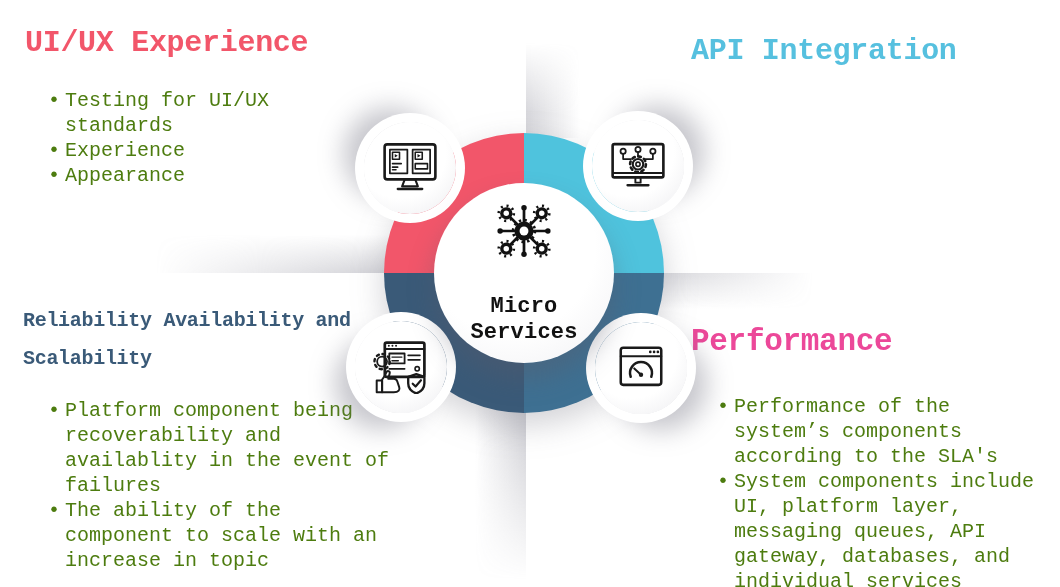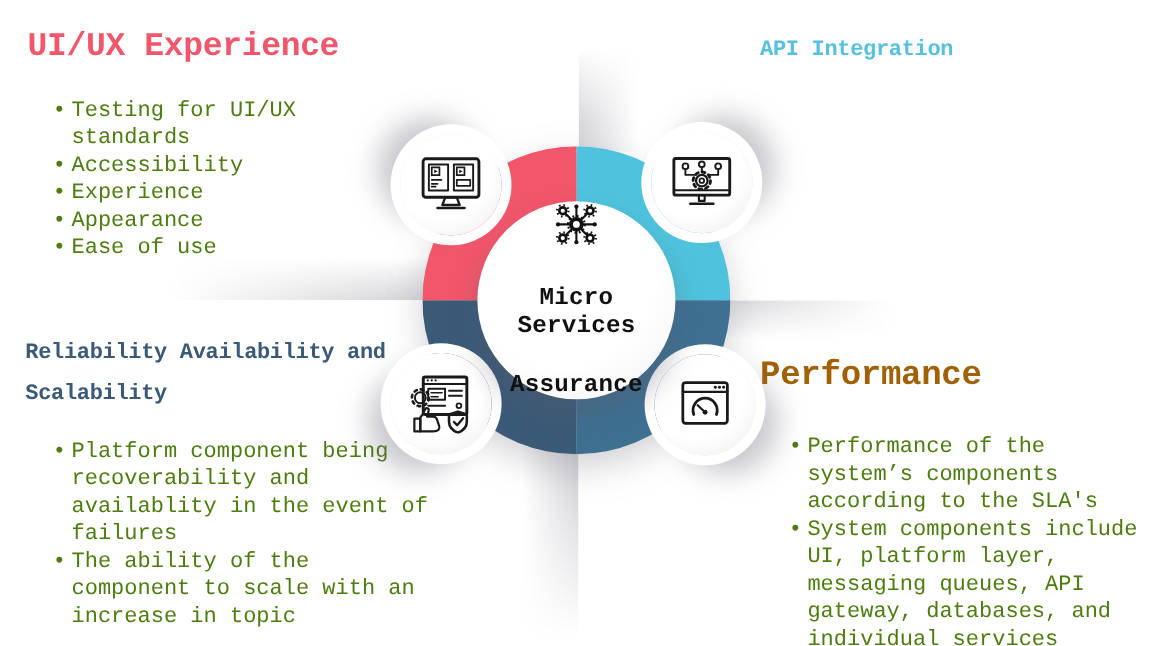--- a/index.html
+++ b/index.html
@@ -53,23 +53,23 @@
     display:flex; align-items:center; justify-content:center;
   }
   .node-tl{ left:349px; top:122px; box-shadow:0 0 0 9px #ffffff, -20px -14px 26px rgba(110,110,125,.40); }
   .node-tr{ left:577px; top:120px; box-shadow:0 0 0 9px #ffffff, 20px -14px 26px rgba(110,110,125,.40); }
   .node-bl{ left:340px; top:321px; box-shadow:0 0 0 9px #ffffff, -20px 16px 26px rgba(110,110,125,.40); }
   .node-br{ left:580px; top:322px; box-shadow:0 0 0 9px #ffffff, 20px 16px 26px rgba(110,110,125,.40); }
 
   
   .title{ position:absolute; font-weight:bold; letter-spacing:-0.3px; }
   .title-uiux{ left:10px;  top:26px;  font-size:30px; color:#F2566A; }
-  .title-api { left:676px; top:34px;  font-size:20px; color:#56C0DF; }
+  .title-api { left:676px; top:34px;  font-size:30px; color:#56C0DF; }
   .title-rel { left:8px;   top:302px; font-size:20px; line-height:38px; width:352px; color:#3A5A78; }
-  .title-perf{ left:676px; top:324px; font-size:31px; color:#a16207; }
+  .title-perf{ left:676px; top:324px; font-size:31px; color:#ec4899; }
 
   ul.blist{ position:absolute; list-style:none; color:#4d7c0f; font-size:20px; line-height:25px; }
   ul.blist li{ position:relative; padding-left:17px; }
   ul.blist li::before{ content:"\2022"; position:absolute; left:0; top:0; }
   .list-uiux{ left:33px;  top:88px;  width:305px; }
   .list-api { left:702px; top:86px;  width:318px; }
   .list-rel { left:33px;  top:398px; width:345px; }
   .list-perf{ left:702px; top:394px; width:330px; }
 
   .ic{ stroke:#1a1a1a; fill:none; stroke-linecap:round; stroke-linejoin:round; }
@@ -80,24 +80,22 @@
 <div class="canvas">
 
   <div class="ray ray-top"></div>
   <div class="ray ray-bottom"></div>
   <div class="ray ray-left"></div>
   <div class="ray ray-right"></div>
 
   <h2 class="title title-uiux">UI/UX Experience</h2>
   <ul class="blist list-uiux">
       <li>Testing for UI/UX standards</li>
-      <li>Accessibility</li>
       <li>Experience</li>
       <li>Appearance</li>
-      <li>Ease of use</li>
     </ul>
 
   <h2 class="title title-api">API Integration</h2>
 
   <h2 class="title title-rel">Reliability Availability and Scalability</h2>
   <ul class="blist list-rel">
       <li>Platform component being recoverability and availablity in the event of failures</li>
       <li>The ability of the component to scale with an increase in topic</li>
     </ul>
 
@@ -203,16 +201,15 @@
         <circle cx="74" cy="18" r="4" fill="#fff"></circle>
         <circle cx="22" cy="70" r="9" fill="#111"></circle>
         <circle cx="22" cy="70" r="11" fill="none" stroke="#111" stroke-width="4" stroke-dasharray="3 5.64"></circle>
         <circle cx="22" cy="70" r="4" fill="#fff"></circle>
         <circle cx="74" cy="70" r="9" fill="#111"></circle>
         <circle cx="74" cy="70" r="11" fill="none" stroke="#111" stroke-width="4" stroke-dasharray="3 5.64"></circle>
         <circle cx="74" cy="70" r="4" fill="#fff"></circle>
       </g>
     </svg>
     <div class="center-line">Micro Services</div>
-    <div class="center-line">Assurance</div>
   </div>
 
 </div>
 
 </body></html>

